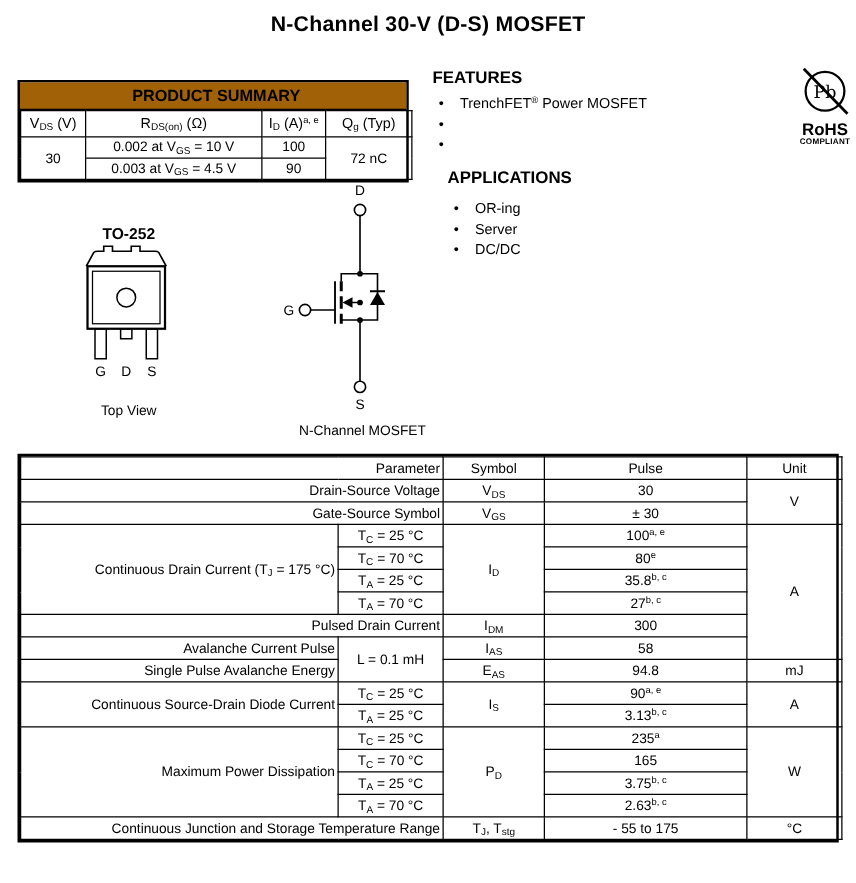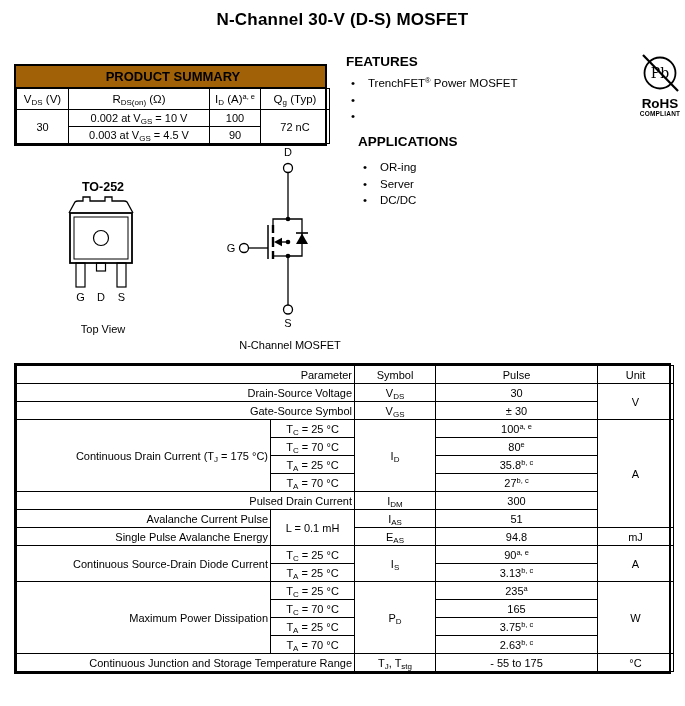--- a/index.html
+++ b/index.html
@@ -247,21 +247,21 @@
     </tr>
     <tr>
       <td colspan="2" class="left"><span>Pulsed Drain Current</span></td>
       <td><span>I</span><sub>DM</sub></td>
       <td><span>300</span></td>
     </tr>
     <tr>
       <td class="left"><span>Avalanche Current Pulse</span></td>
       <td rowspan="2"><span>L = 0.1 mH</span></td>
       <td><span>I</span><sub>AS</sub></td>
-      <td><span>51</span></td>
+      <td><span>58</span></td>
     </tr>
     <tr>
       <td class="left"><span>Single Pulse Avalanche Energy</span></td>
       <td><span>E</span><sub>AS</sub></td>
       <td><span>94.8</span></td>
       <td>mJ</td>
     </tr>
     <tr>
       <td rowspan="2" class="left"><span>Continuous Source-Drain Diode Current</span></td>
       <td><span>T</span><sub>C</sub><span> = 25 °C</span></td>

